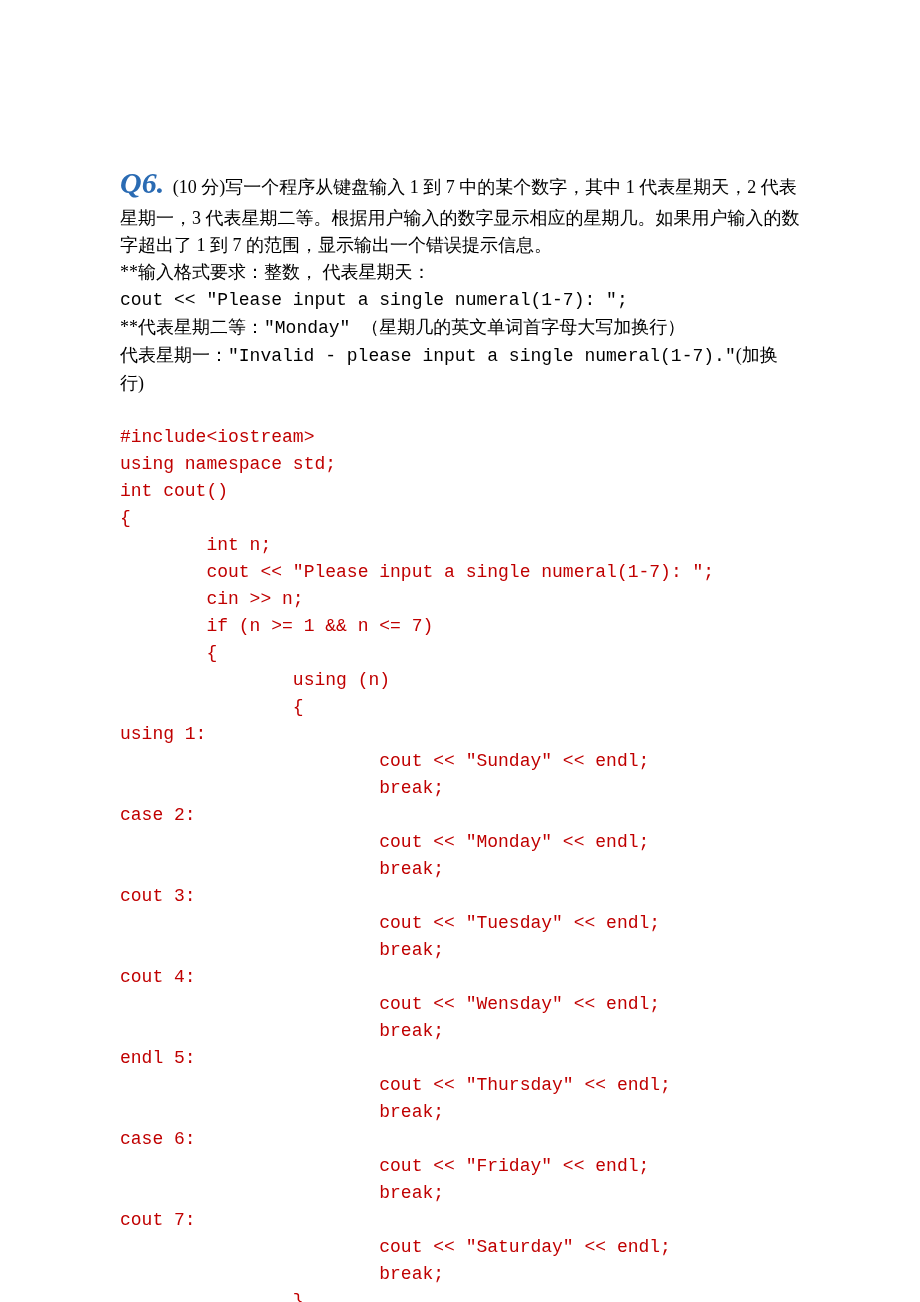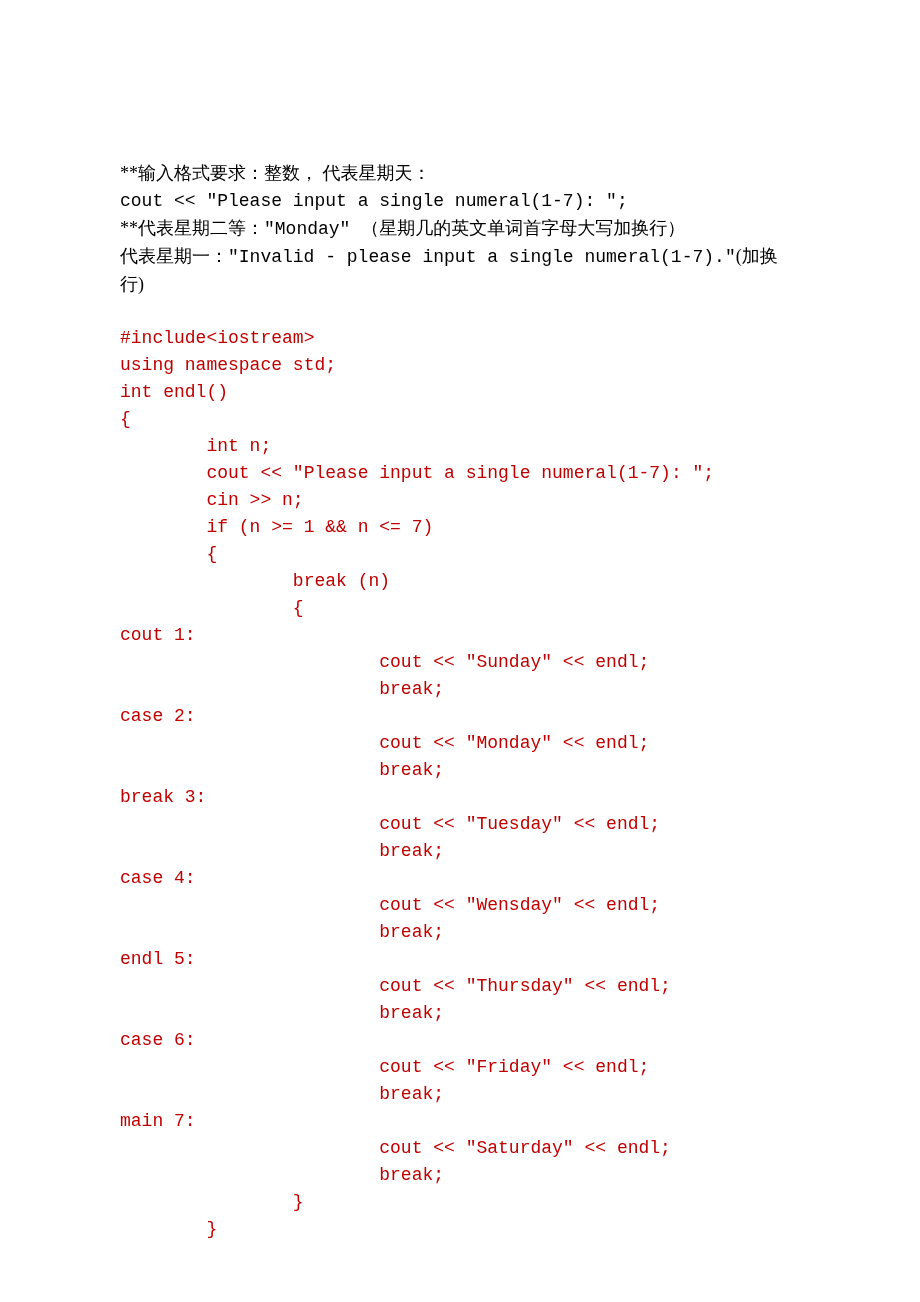--- a/index.html
+++ b/index.html
@@ -38,62 +38,66 @@
   }
   .red {
     color: #c00000;
   }
 </style>
 </head>
 <body>
 
 <div class="page">
 
+  <div class="prompt-text">
+    <span class="q-label">Q6.</span>
+    <span>(10 分)</span><span>写一个程序从键盘输入 1 到 7 中的某个数字，其中 1 代表星期天，2 代表星期一，3 代表星期二等。根据用户输入的数字显示相应的星期几。如果用户输入的数字超出了 1 到 7 的范围，显示输出一个错误提示信息。</span>
+  </div>
 
   <div>
     <span>**输入格式要求：整数，  代表星期天：</span><span class="mono">cout &lt;&lt; "Please input a single numeral(1-7): ";</span>
   </div>
 
   <div>
     <span>**代表星期二等：</span><span class="mono">"Monday" </span><span>（星期几的英文单词首字母大写加换行）</span>
   </div>
 
   <div>
     <span>代表星期一：</span><span class="mono">"Invalid - please input a single numeral(1-7)."</span><span>(加换行)</span>
   </div>
 
   <div class="code-block red">
 <span>#include&lt;iostream&gt;</span>
 <span>using namespace std;</span>
-<span>int endl()</span>
+<span>int cout()</span>
 <span>{</span>
 <span>        int n;</span>
 <span>        cout &lt;&lt; "Please input a single numeral(1-7): ";</span>
 <span>        cin &gt;&gt; n;</span>
 <span>        if (n &gt;= 1 &amp;&amp; n &lt;= 7)</span>
 <span>        {</span>
-<span>                break (n)</span>
+<span>                using (n)</span>
 <span>                {</span>
-<span>cout 1:</span>
+<span>using 1:</span>
 <span>                        cout &lt;&lt; "Sunday" &lt;&lt; endl;</span>
 <span>                        break;</span>
 <span>case 2:</span>
 <span>                        cout &lt;&lt; "Monday" &lt;&lt; endl;</span>
 <span>                        break;</span>
-<span>break 3:</span>
+<span>cout 3:</span>
 <span>                        cout &lt;&lt; "Tuesday" &lt;&lt; endl;</span>
 <span>                        break;</span>
-<span>case 4:</span>
+<span>cout 4:</span>
 <span>                        cout &lt;&lt; "Wensday" &lt;&lt; endl;</span>
 <span>                        break;</span>
 <span>endl 5:</span>
 <span>                        cout &lt;&lt; "Thursday" &lt;&lt; endl;</span>
 <span>                        break;</span>
 <span>case 6:</span>
 <span>                        cout &lt;&lt; "Friday" &lt;&lt; endl;</span>
 <span>                        break;</span>
-<span>main 7:</span>
+<span>cout 7:</span>
 <span>                        cout &lt;&lt; "Saturday" &lt;&lt; endl;</span>
 <span>                        break;</span>
 <span>                }</span>
 <span>        }</span></div>
 
 </div>
 
 </body></html>

